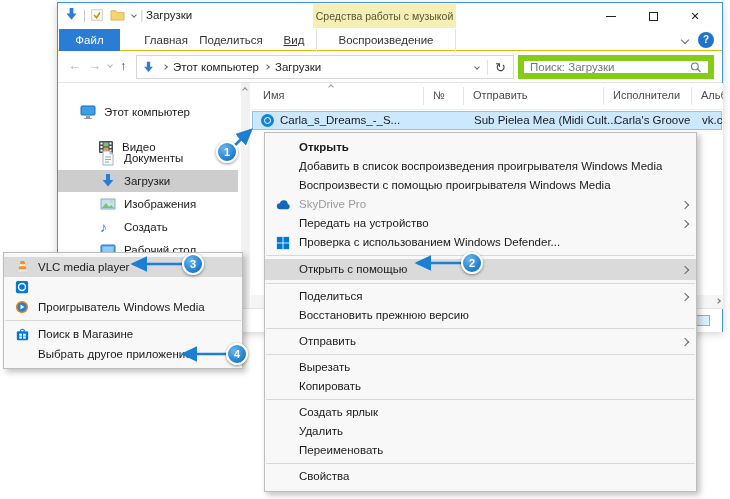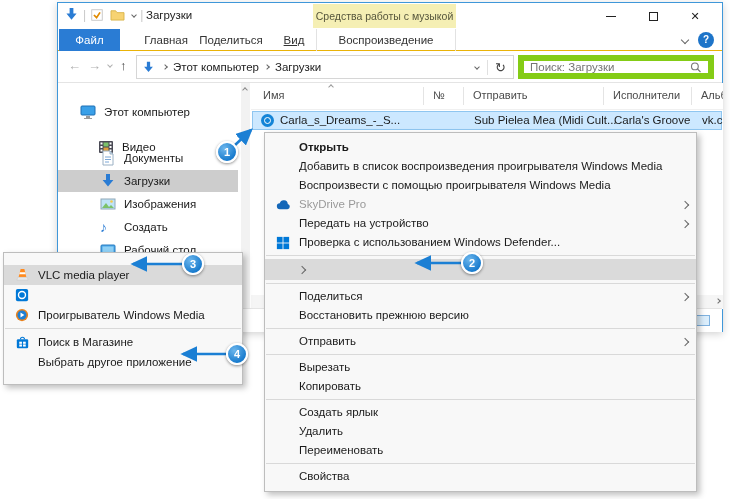--- a/index.html
+++ b/index.html
@@ -103,21 +103,21 @@
             align-items:center; justify-content:center; }
   .cm-lbl { flex:1; white-space:nowrap; overflow:hidden; }
   .cm-item.bold .cm-lbl { font-weight:bold; }
   .cm-item.disabled .cm-lbl { color:#9a9a9a; }
   .cm-item.hl { background:#dadada; height:21px; line-height:21px; }
   .cm-sep { height:1px; background:#d9d9d9; margin:3px 1px; }
 
   
   #smenu { position:absolute; left:3px; top:252px; width:240px; background:#f8f8f8;
            border:1px solid #bdbdbd; box-shadow:3px 3px 6px rgba(0,0,0,.25); z-index:20;
-           padding:12px 0; font-size:11.5px; color:#1a1a1a; }
+           padding:4px 0; font-size:11.5px; color:#1a1a1a; }
   .sm-item { height:20px; line-height:20px; display:flex; align-items:center; padding:0 8px 0 10px; }
   .sm-item.hl { background:#dadada; }
 
   
   #overlay { position:absolute; left:0; top:0; width:730px; height:499px; z-index:40; pointer-events:none; }
   .badge { position:absolute; width:22px; height:22px; border-radius:50%;
            background:radial-gradient(circle at 35% 30%, #6cb6ec, #1478cc 75%);
            border:2px solid #fff; box-shadow:0 1px 3px rgba(0,0,0,.45);
            color:#fff; font-size:11px; font-weight:bold; text-align:center; line-height:18px; z-index:41; }
 
@@ -334,20 +334,21 @@
             <rect x="8.5" y="1" width="6.5" height="6.5" fill="#0078d7"></rect>
             <rect x="1" y="8.5" width="6.5" height="6.5" fill="#0078d7"></rect>
             <rect x="8.5" y="8.5" width="6.5" height="6.5" fill="#0078d7"></rect>
           </svg>
       </span>
       <span class="cm-lbl">Проверка с использованием Windows Defender...</span>
     </div>
     <div class="cm-sep"></div>
     <div class="cm-item hl">
       <span class="cm-ico"></span>
+      <span class="cm-lbl">Открыть с помощью</span>
       <span class="chev chev-r"></span>
     </div>
     <div class="cm-sep"></div>
     <div class="cm-item">
       <span class="cm-ico"></span>
       <span class="cm-lbl">Поделиться</span>
       <span class="chev chev-r"></span>
     </div>
     <div class="cm-item">
       <span class="cm-ico"></span>

